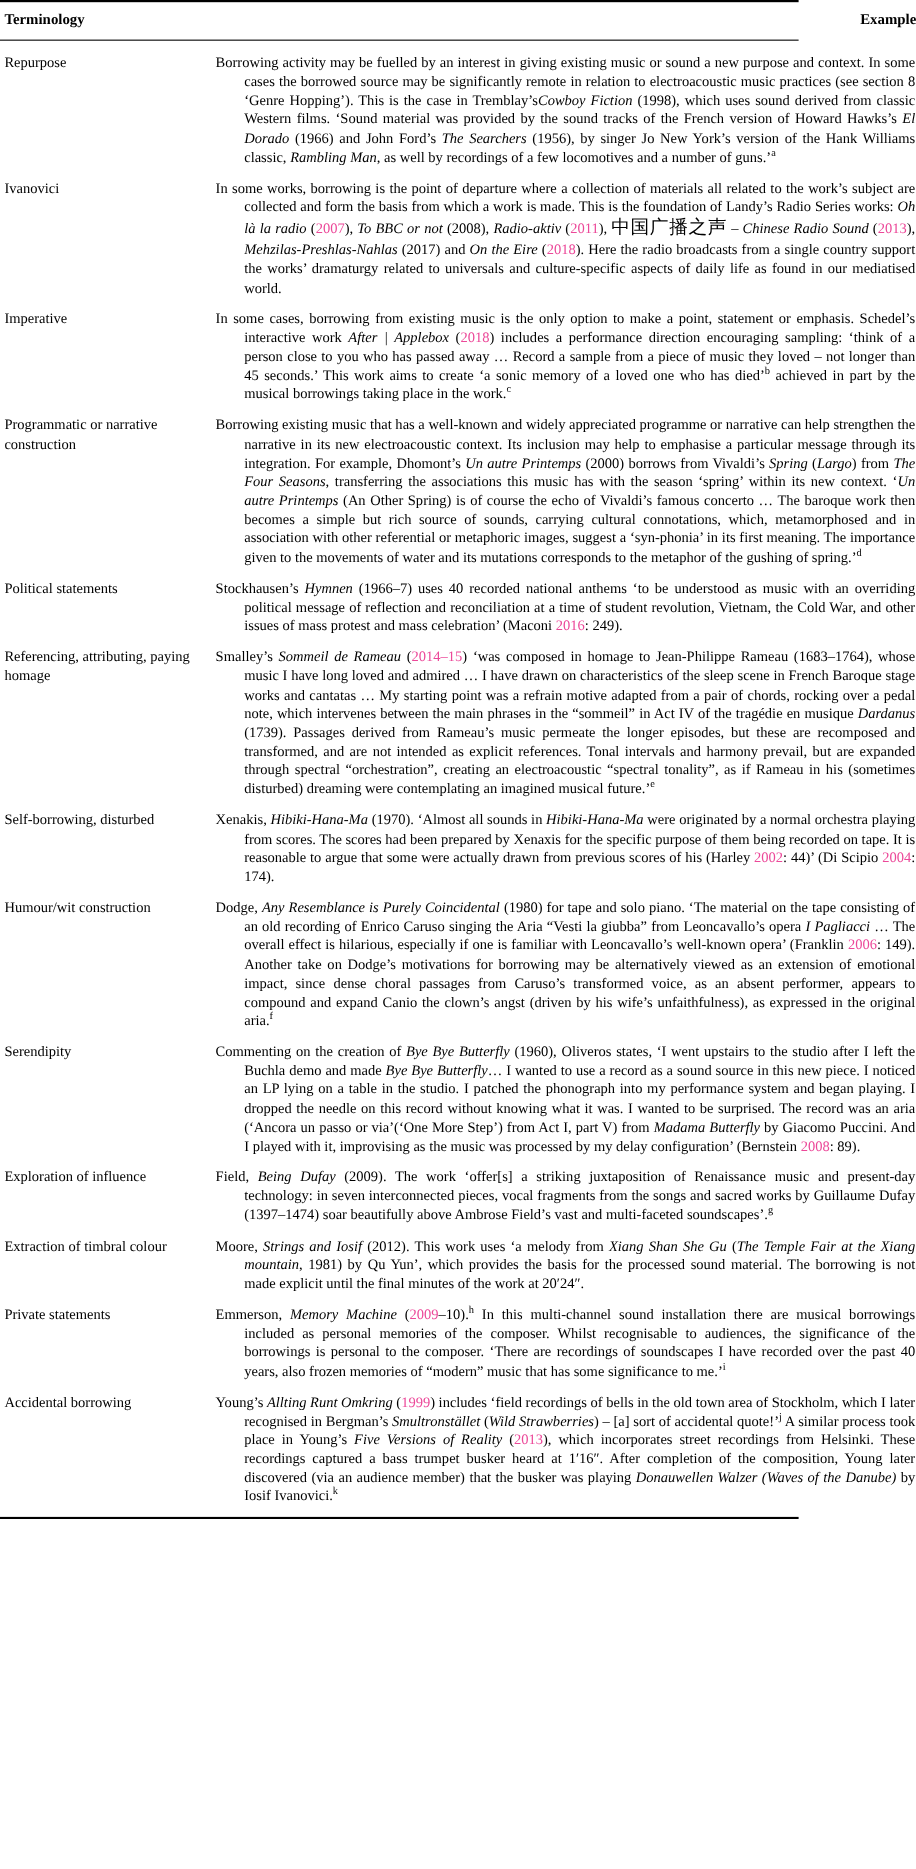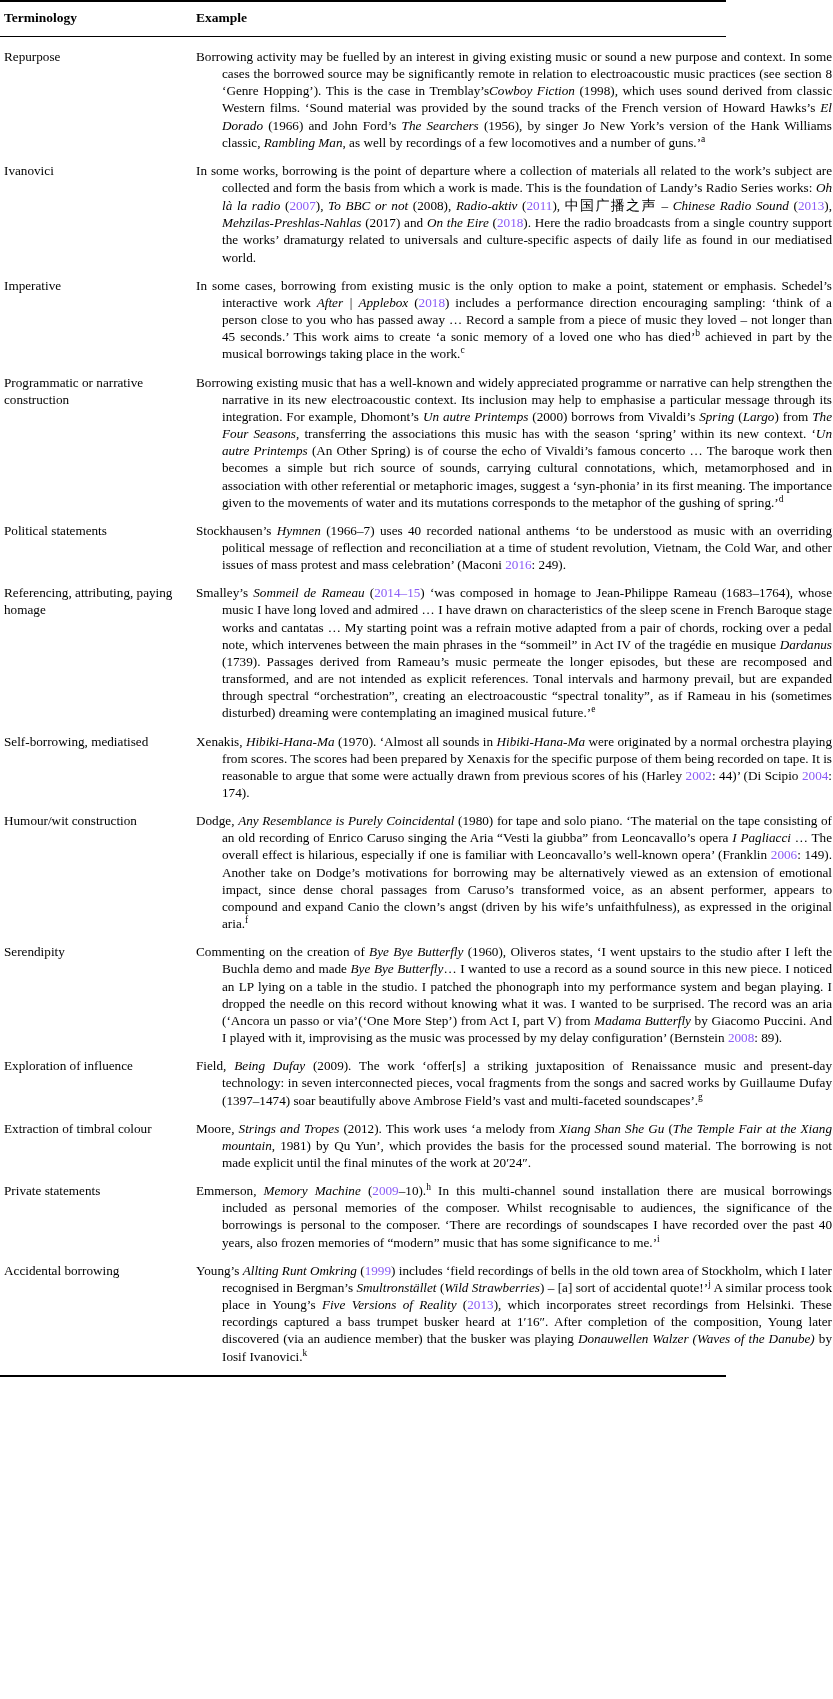--- a/index.html
+++ b/index.html
@@ -50,21 +50,21 @@
     font-size: 13.5px;
     line-height: 1.25;
     padding: 8px 0 9px 0;
     vertical-align: bottom;
   }
   th.th-term {
     text-align: left;
     padding-left: 4px;
   }
   th.th-example {
-    text-align: left;
+    text-align: right;
     padding-left: 0;
   }
 
   tbody td {
     vertical-align: top;
     font-size: 13.2px;
     line-height: 1.30;
     padding-top: 11px;
     padding-bottom: 0px;
   }
@@ -79,27 +79,27 @@
     padding-left: 0px;
     text-align: justify;
     text-justify: inter-word;
     
     padding-left: 26px;
     text-indent: -26px;
   }
   tbody tr:last-child td { padding-bottom: 10px; }
 
   .it { font-style: italic; }
-  .lnk { color: #8b5cf6; }
+  .lnk { color: #ec4899; }
   .sup {
     font-size: 0.72em;
     vertical-align: super;
     line-height: 0;
   }
-  .cjk { font-family: "DejaVu Sans", sans-serif; font-style: normal; font-size: 14px;}
+  .cjk { font-family: "DejaVu Sans", sans-serif; font-style: normal; font-size: 17px;}
 </style>
 </head>
 <body>
 
 <div id="table-wrap">
 
   <div class="rule-top"></div>
 
   <table class="terminology-table">
     <colgroup>
@@ -147,42 +147,42 @@
         <td class="term-cell">Political statements</td>
         <td class="example-cell">Stockhausen’s <span class="it">Hymnen</span> (1966–7) uses 40 recorded national anthems ‘to be understood as music with an overriding political message of reflection and reconciliation at a time of student revolution, Vietnam, the Cold War, and other issues of mass protest and mass celebration’ (Maconi <span class="lnk">2016</span>: 249).</td>
       </tr>
 
       <tr>
         <td class="term-cell">Referencing, attributing, paying homage</td>
         <td class="example-cell">Smalley’s <span class="it">Sommeil de Rameau</span> (<span class="lnk">2014–15</span>) ‘was composed in homage to Jean-Philippe Rameau (1683–1764), whose music I have long loved and admired … I have drawn on characteristics of the sleep scene in French Baroque stage works and cantatas … My starting point was a refrain motive adapted from a pair of chords, rocking over a pedal note, which intervenes between the main phrases in the “sommeil” in Act IV of the tragédie en musique <span class="it">Dardanus</span> (1739). Passages derived from Rameau’s music permeate the longer episodes, but these are recomposed and transformed, and are not intended as explicit references. Tonal intervals and harmony prevail, but are expanded through spectral “orchestration”, creating an electroacoustic “spectral tonality”, as if Rameau in his (sometimes disturbed) dreaming were contemplating an imagined musical future.’<span class="sup">e</span></td>
       </tr>
 
       <tr>
-        <td class="term-cell">Self-borrowing, mediatised</td>
+        <td class="term-cell">Self-borrowing, disturbed</td>
         <td class="example-cell">Xenakis, <span class="it">Hibiki-Hana-Ma</span> (1970). ‘Almost all sounds in <span class="it">Hibiki-Hana-Ma</span> were originated by a normal orchestra playing from scores. The scores had been prepared by Xenaxis for the specific purpose of them being recorded on tape. It is reasonable to argue that some were actually drawn from previous scores of his (Harley <span class="lnk">2002</span>: 44)’ (Di Scipio <span class="lnk">2004</span>: 174).</td>
       </tr>
 
       <tr>
         <td class="term-cell">Humour/wit construction</td>
         <td class="example-cell">Dodge, <span class="it">Any Resemblance is Purely Coincidental</span> (1980) for tape and solo piano. ‘The material on the tape consisting of an old recording of Enrico Caruso singing the Aria “Vesti la giubba” from Leoncavallo’s opera <span class="it">I Pagliacci</span> … The overall effect is hilarious, especially if one is familiar with Leoncavallo’s well-known opera’ (Franklin <span class="lnk">2006</span>: 149). Another take on Dodge’s motivations for borrowing may be alternatively viewed as an extension of emotional impact, since dense choral passages from Caruso’s transformed voice, as an absent performer, appears to compound and expand Canio the clown’s angst (driven by his wife’s unfaithfulness), as expressed in the original aria.<span class="sup">f</span></td>
       </tr>
 
       <tr>
         <td class="term-cell">Serendipity</td>
         <td class="example-cell">Commenting on the creation of <span class="it">Bye Bye Butterfly</span> (1960), Oliveros states, ‘I went upstairs to the studio after I left the Buchla demo and made <span class="it">Bye Bye Butterfly</span>… I wanted to use a record as a sound source in this new piece. I noticed an LP lying on a table in the studio. I patched the phonograph into my performance system and began playing. I dropped the needle on this record without knowing what it was. I wanted to be surprised. The record was an aria (‘Ancora un passo or via’(‘One More Step’) from Act I, part V) from <span class="it">Madama Butterfly</span> by Giacomo Puccini. And I played with it, improvising as the music was processed by my delay configuration’ (Bernstein <span class="lnk">2008</span>: 89).</td>
       </tr>
 
       <tr>
         <td class="term-cell">Exploration of influence</td>
         <td class="example-cell">Field, <span class="it">Being Dufay</span> (2009). The work ‘offer[s] a striking juxtaposition of Renaissance music and present-day technology: in seven interconnected pieces, vocal fragments from the songs and sacred works by Guillaume Dufay (1397–1474) soar beautifully above Ambrose Field’s vast and multi-faceted soundscapes’.<span class="sup">g</span></td>
       </tr>
 
       <tr>
         <td class="term-cell">Extraction of timbral colour</td>
-        <td class="example-cell">Moore, <span class="it">Strings and Tropes</span> (2012). This work uses ‘a melody from <span class="it">Xiang Shan She Gu</span> (<span class="it">The Temple Fair at the Xiang mountain</span>, 1981) by Qu Yun’, which provides the basis for the processed sound material. The borrowing is not made explicit until the final minutes of the work at 20′24″.</td>
+        <td class="example-cell">Moore, <span class="it">Strings and Iosif</span> (2012). This work uses ‘a melody from <span class="it">Xiang Shan She Gu</span> (<span class="it">The Temple Fair at the Xiang mountain</span>, 1981) by Qu Yun’, which provides the basis for the processed sound material. The borrowing is not made explicit until the final minutes of the work at 20′24″.</td>
       </tr>
 
       <tr>
         <td class="term-cell">Private statements</td>
         <td class="example-cell">Emmerson, <span class="it">Memory Machine</span> (<span class="lnk">2009</span>–10).<span class="sup">h</span> In this multi-channel sound installation there are musical borrowings included as personal memories of the composer. Whilst recognisable to audiences, the significance of the borrowings is personal to the composer. ‘There are recordings of soundscapes I have recorded over the past 40 years, also frozen memories of “modern” music that has some significance to me.’<span class="sup">i</span></td>
       </tr>
 
       <tr>
         <td class="term-cell">Accidental borrowing</td>
         <td class="example-cell">Young’s <span class="it">Allting Runt Omkring</span> (<span class="lnk">1999</span>) includes ‘field recordings of bells in the old town area of Stockholm, which I later recognised in Bergman’s <span class="it">Smultronstället</span> (<span class="it">Wild Strawberries</span>) – [a] sort of accidental quote!’<span class="sup">j</span> A similar process took place in Young’s <span class="it">Five Versions of Reality</span> (<span class="lnk">2013</span>), which incorporates street recordings from Helsinki. These recordings captured a bass trumpet busker heard at 1′16″. After completion of the composition, Young later discovered (via an audience member) that the busker was playing <span class="it">Donauwellen Walzer (Waves of the Danube)</span> by Iosif Ivanovici.<span class="sup">k</span></td>

